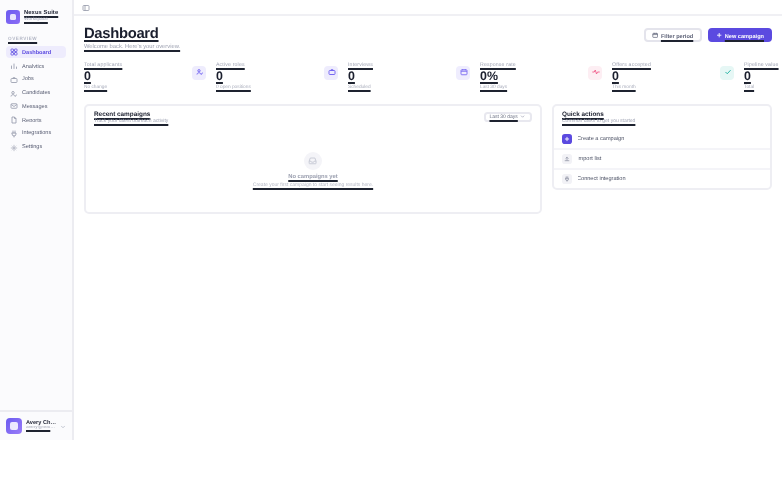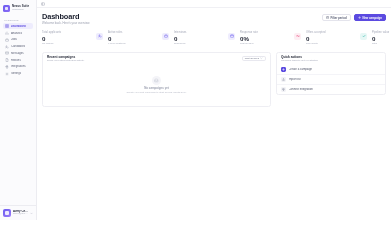--- a/index.html
+++ b/index.html
@@ -3,21 +3,21 @@
 <meta charset="utf-8">
 <style>
   * { box-sizing: border-box; margin: 0; padding: 0; }
   html, body {
     width: 391px; height: 220px;
     font-family: "Liberation Sans", sans-serif;
     background: #ffffff;
     color: #1e2330;
     overflow: hidden;
   }
-  .app { display: flex; width: 391px; height: 220px; }
+  .app { display: flex; width: 391px; height: 220px; text-decoration: underline; }
 
   
   .sidebar {
     width: 37px; height: 220px; flex: 0 0 37px;
     background: #fbfbfd;
     border-right: 1px solid #ececf1;
     display: flex; flex-direction: column;
     padding: 3px 0 0 0;
   }
   .brand {

